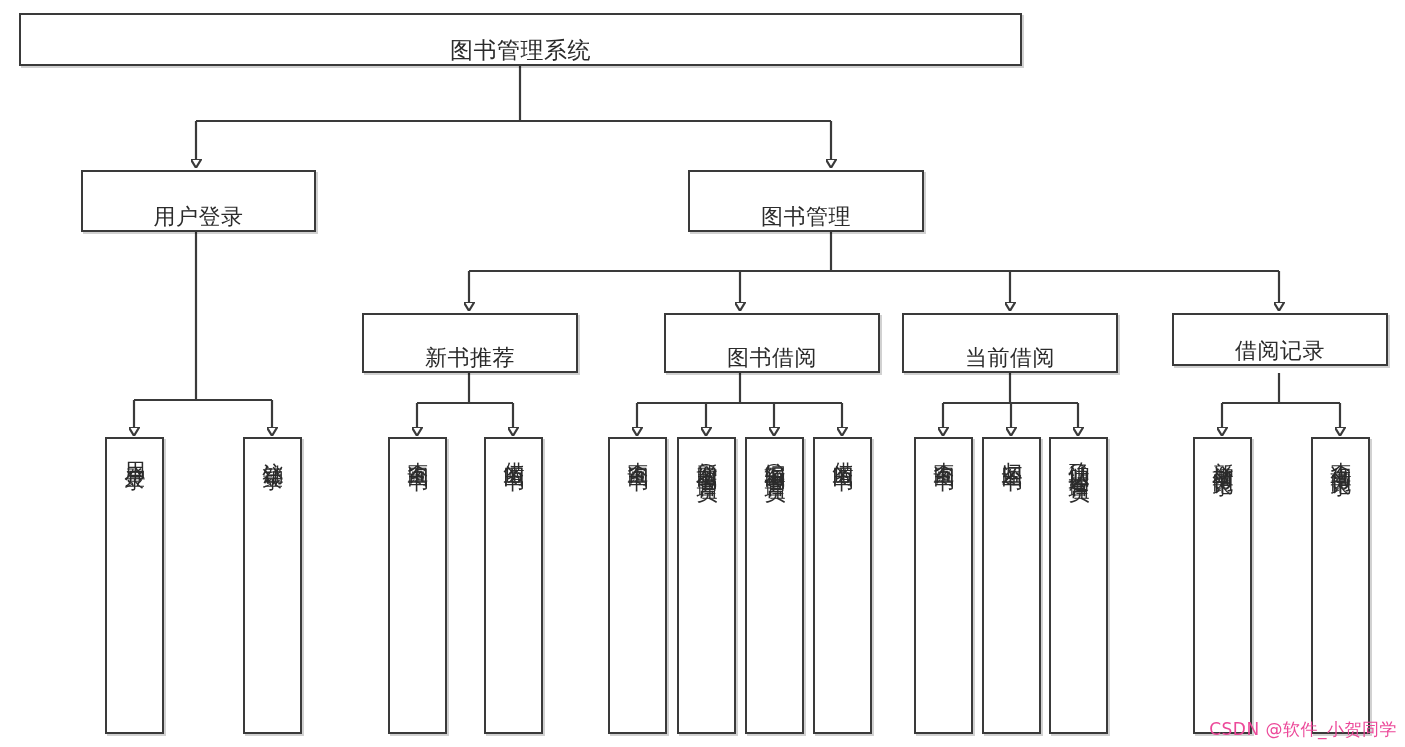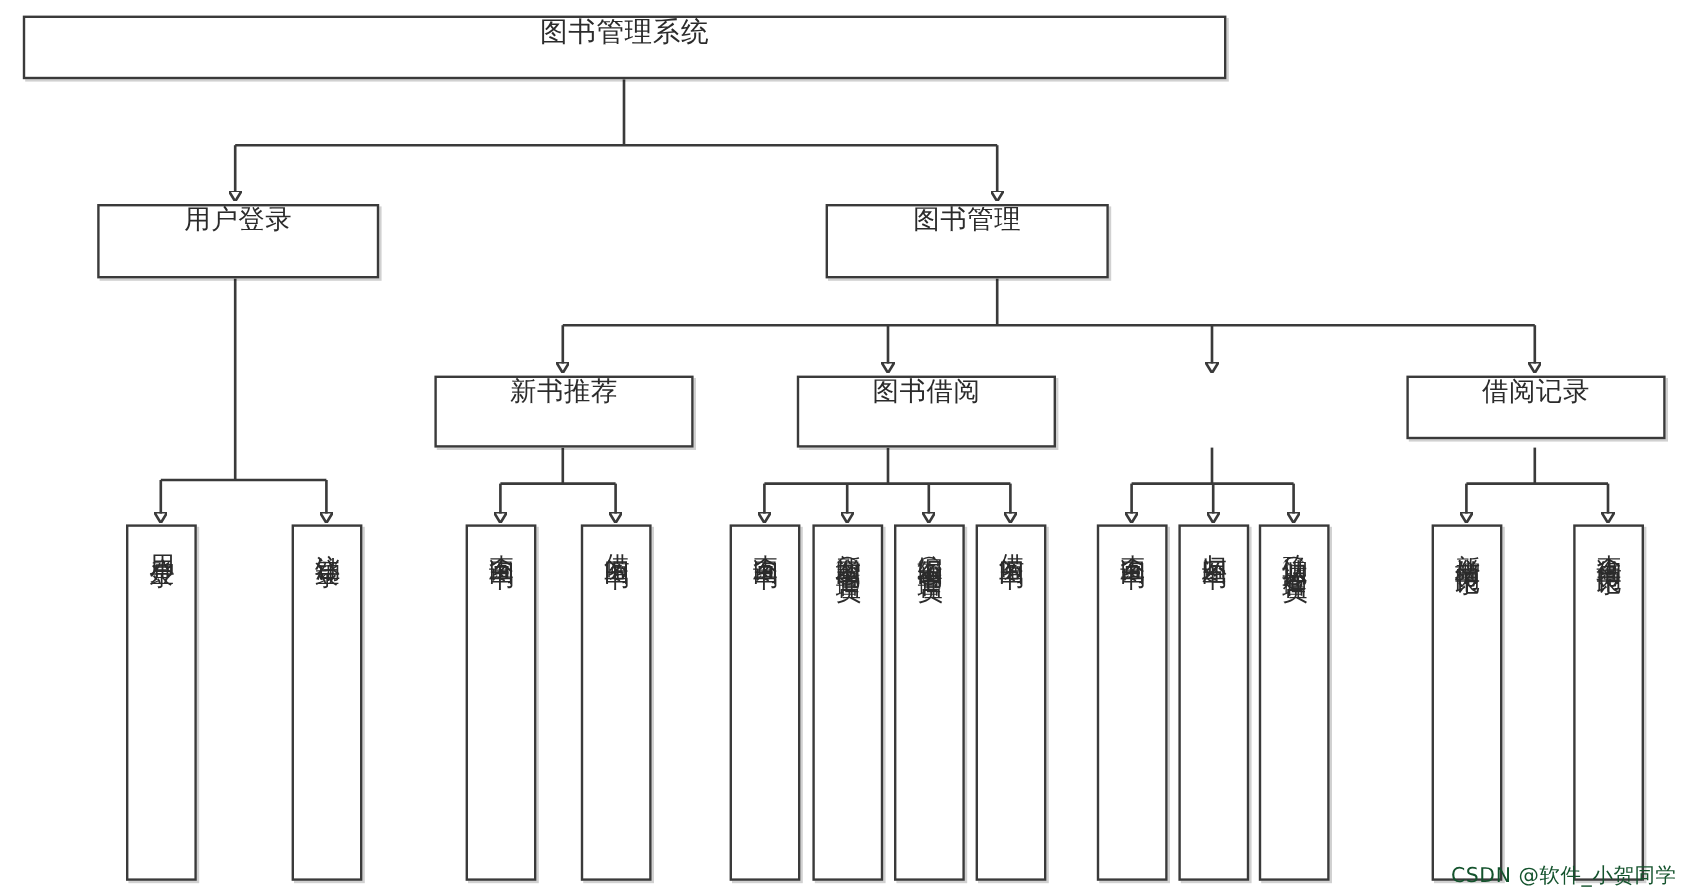--- a/index.html
+++ b/index.html
@@ -18,21 +18,21 @@
     background: #ffffff;
     overflow: hidden;
   }
   .node {
     position: absolute;
     box-sizing: border-box;
     border: 2px solid #3a3a3a;
     background: #ffffff;
     box-shadow: 2px 2px 0 rgba(0,0,0,0.18);
     display: flex;
-    align-items: flex-start;
+    align-items: flex-end;
     justify-content: center;
     color: #2b2b2b;
   }
   .node .label {
     display: block;
     text-align: center;
     line-height: 1.12;
     letter-spacing: 0.5px;
   }
   
@@ -68,21 +68,21 @@
   svg.links line, svg.links path {
     stroke: #3a3a3a;
     stroke-width: 2.2;
     fill: none;
   }
   .watermark {
     position: absolute;
     right: 8px;
     bottom: 6px;
     font-size: 17px;
-    color: #14532d;
+    color: #ec4899;
     letter-spacing: 0.5px;
     white-space: nowrap;
   }
 </style>
 </head>
 <body>
 
 <div id="canvas">
 
   <svg class="links" viewBox="0 0 1405 747" xmlns="http://www.w3.org/2000/svg">
@@ -146,20 +146,23 @@
   </div>
 
   <div class="node horiz" style="left:362px; top:313px; width:216px; height:60px;">
     <span class="label">新书推荐</span>
   </div>
 
   <div class="node horiz" style="left:632px; top:313px; width:216px; height:60px;margin-left:32px;">
     <span class="label">图书借阅</span>
   </div>
 
+  <div class="node horiz" style="left:902px; top:313px; width:216px; height:60px;">
+    <span class="label">当前借阅</span>
+  </div>
 
   <div class="node horiz" style="left:1172px; top:313px; width:216px; height:53px;">
     <span class="label">借阅记录</span>
   </div>
 
   <div class="node vert" style="left:105px; top:437px; width:59px; height:297px;">
     <span class="label">用户登录</span>
   </div>
 
   <div class="node vert" style="left:243px; top:437px; width:59px; height:297px;">

